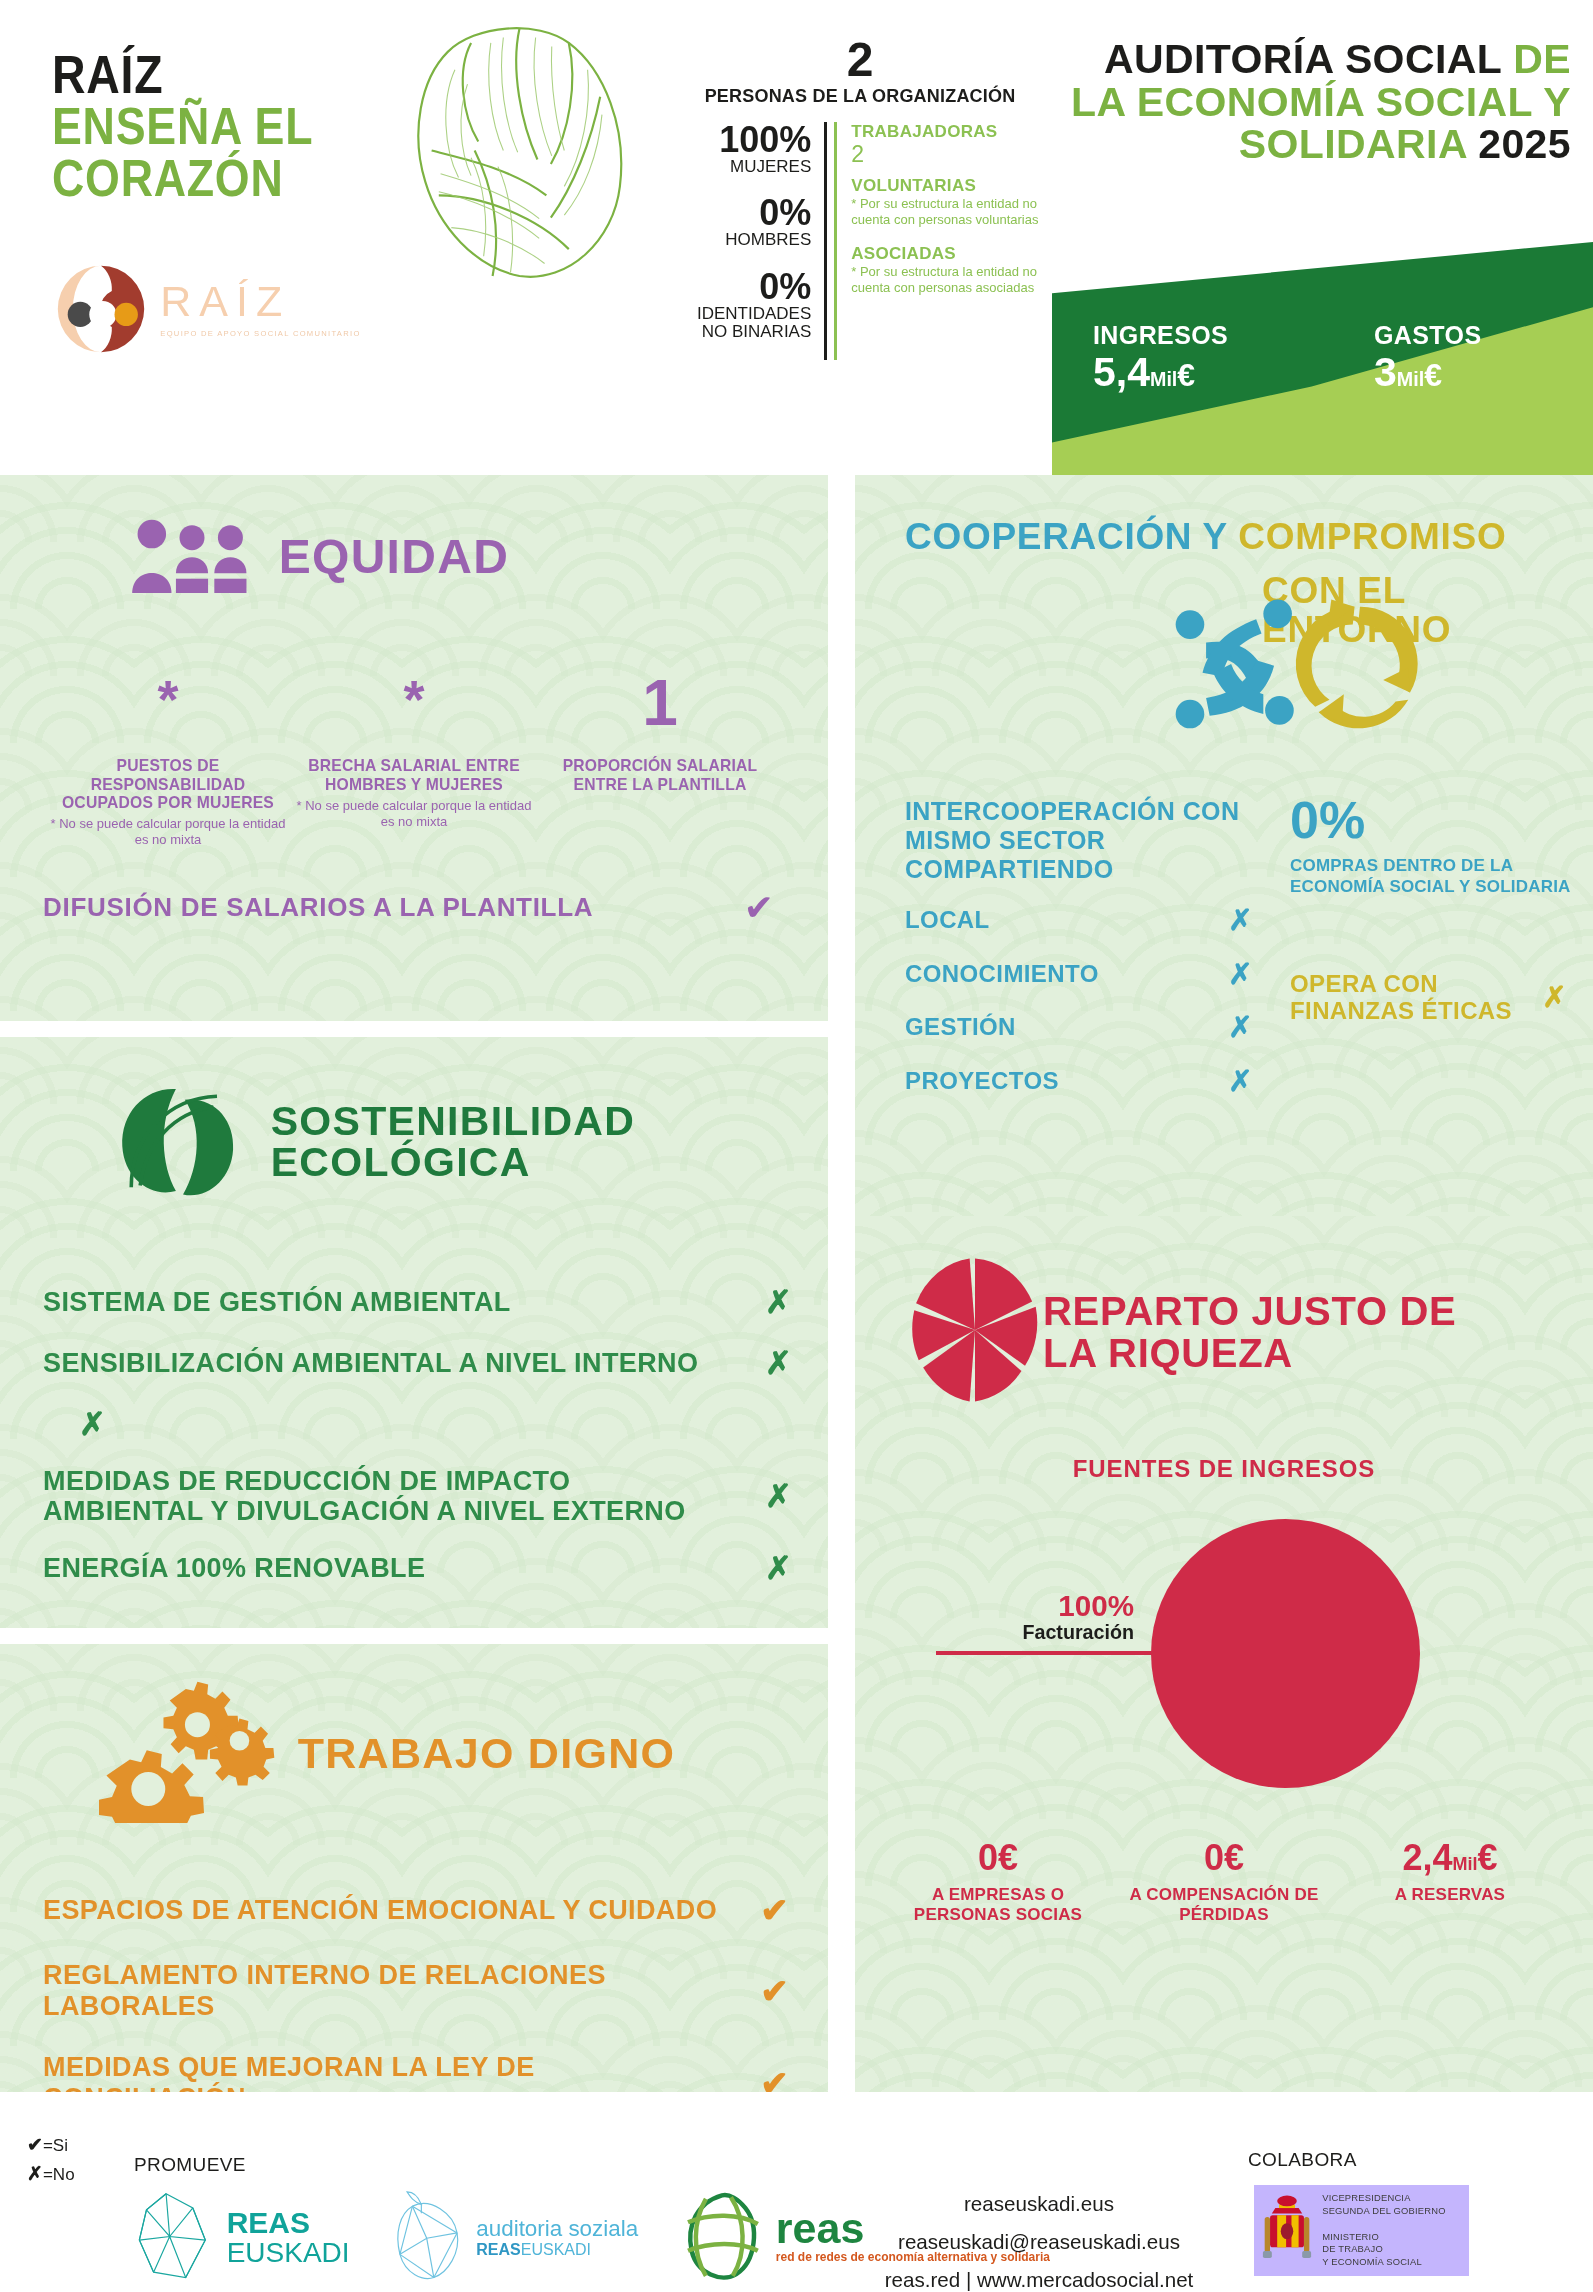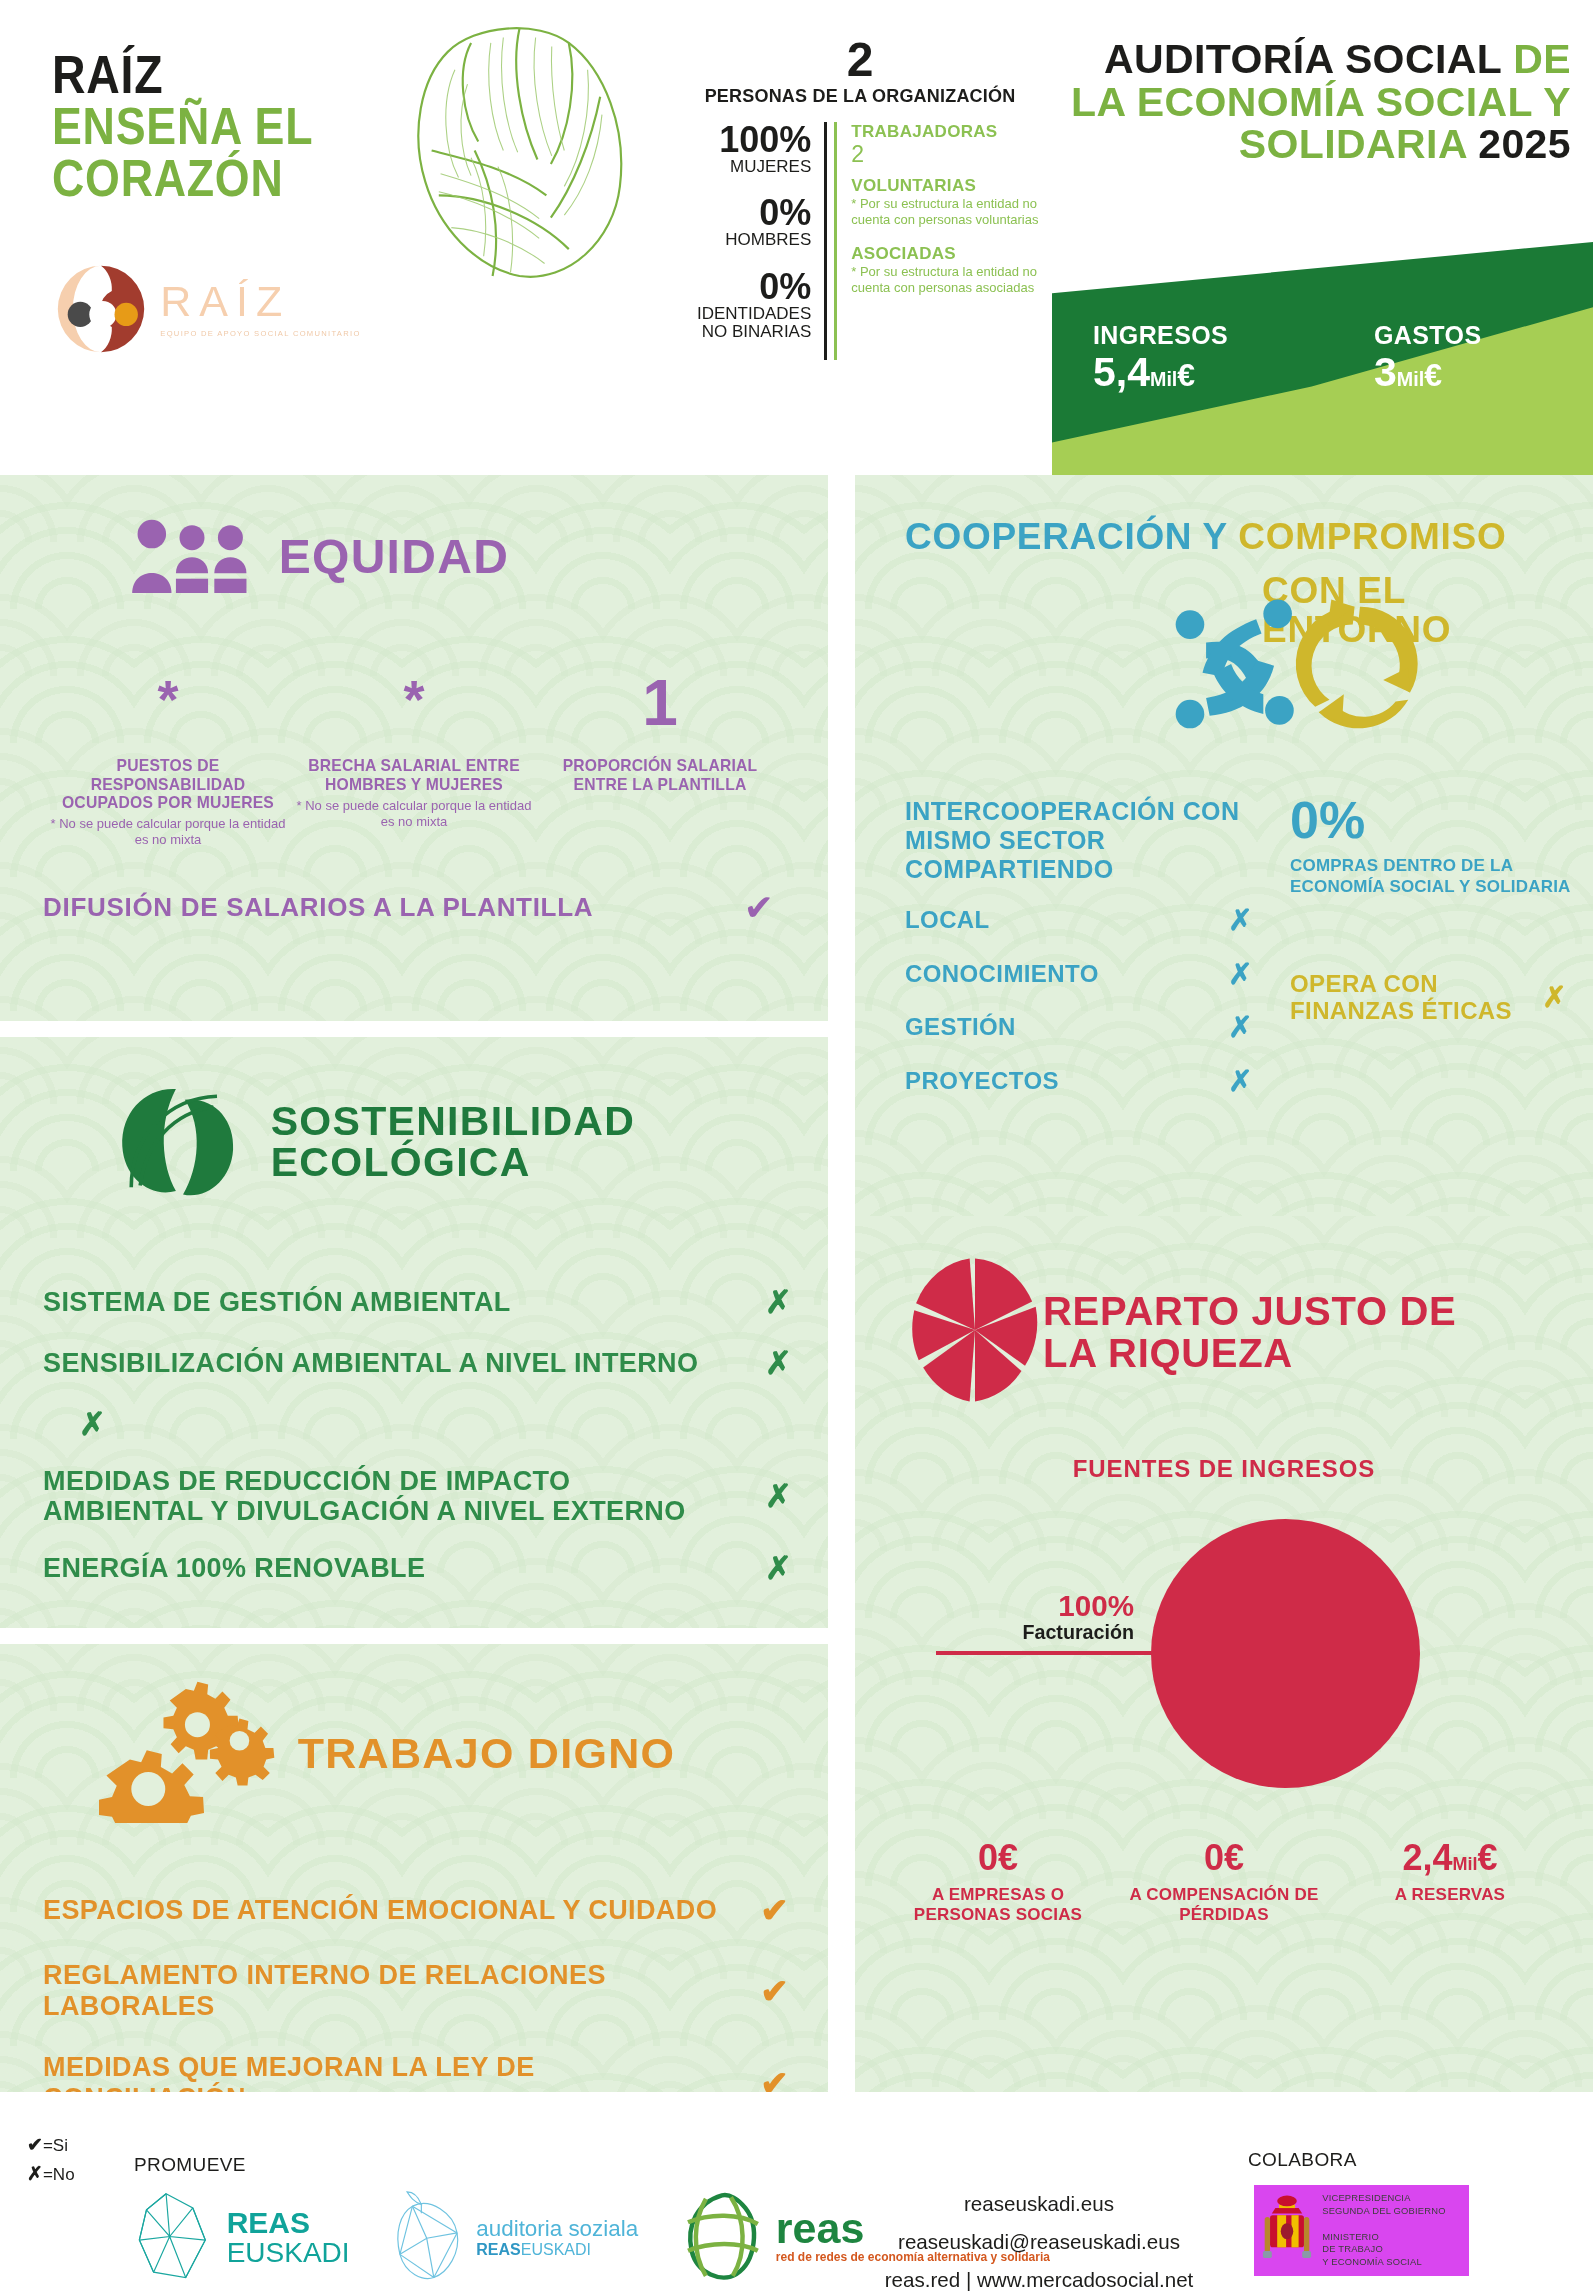--- a/index.html
+++ b/index.html
@@ -173,21 +173,21 @@
   .logo-box{display:flex;align-items:center;gap:10.7px;}
   #reas-eus-txt1{font-size:30px;font-weight:700;color:#10a39a;line-height:1;}
   #reas-eus-txt2{font-size:28px;font-weight:400;color:#10a39a;line-height:1.05;}
   #aud-txt1{font-size:22.4px;color:#4fb4d8;line-height:1.05;}
   #aud-txt2{font-size:16px;color:#4fb4d8;line-height:1.1;}
   #aud-txt2 b{color:#2f97c4;}
   #reas-red-txt1{font-size:43px;font-weight:700;color:#1e8540;line-height:.82;}
   #reas-red-txt2{font-size:12px;color:#d4581f;line-height:1.22;font-weight:700;margin-top:3.6px;}
   #contact{position:absolute;left:860px;top:85px;width:358px;text-align:center;
     font-family:"Liberation Sans Narrow","Liberation Sans",sans-serif;font-size:20.6px;color:#1d1d1b;line-height:1.85;}
-  #spain-logo{position:absolute;left:1254px;top:85px;width:215px;height:91px;background:#d946ef;display:flex;align-items:center;gap:9px;padding:0 7.2px;box-sizing:border-box;}
+  #spain-logo{position:absolute;left:1254px;top:85px;width:215px;height:91px;background:#c4b5fd;display:flex;align-items:center;gap:9px;padding:0 7.2px;box-sizing:border-box;}
   #spain-txt{font-size:9.4px;color:#3d3d3d;line-height:1.35;letter-spacing:0.2px;}
 </style>
 </head>
 <body>
 
 <div id="header">
 
   <div id="brand-block">
     <div id="brand-raiz">RAÍZ</div>
     <div id="brand-line2">ENSEÑA EL</div>

